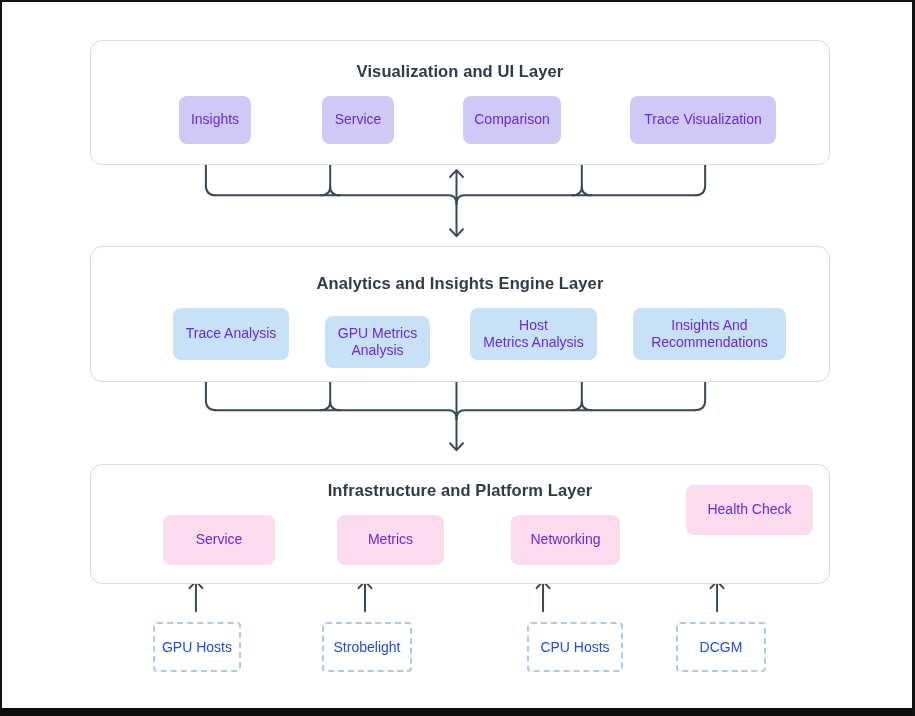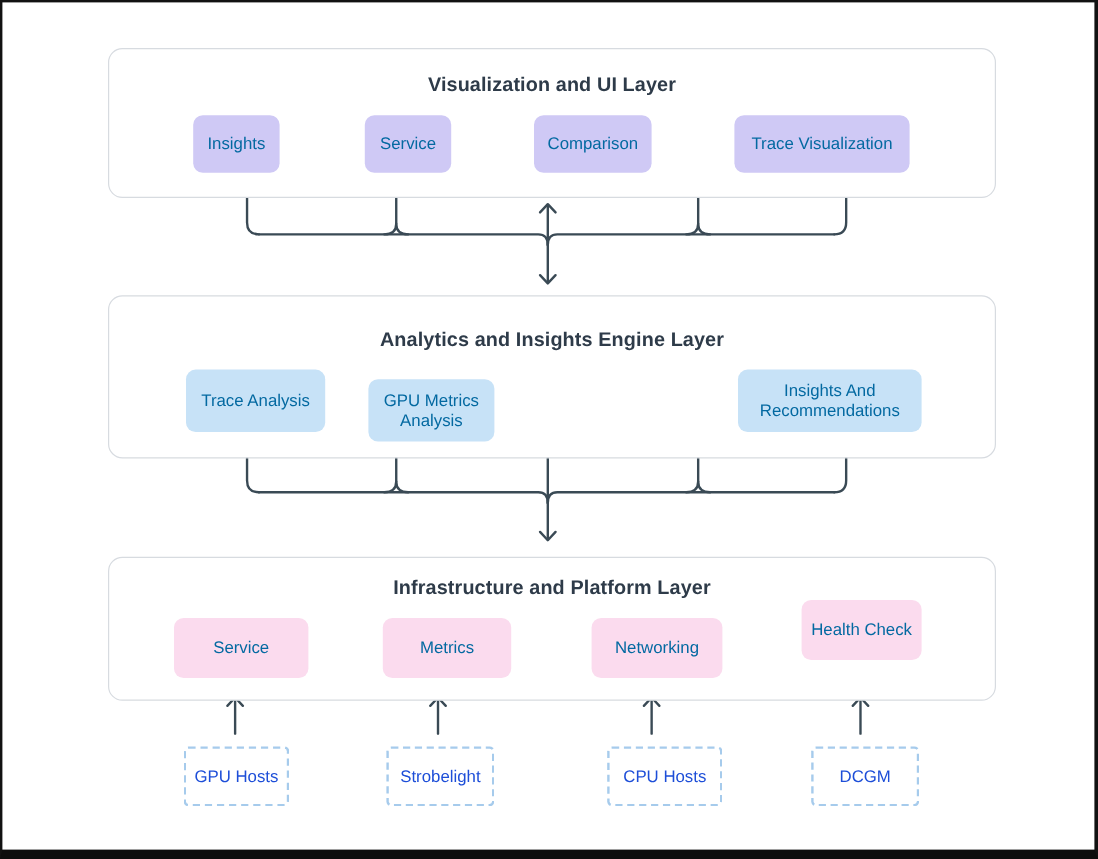--- a/index.html
+++ b/index.html
@@ -38,23 +38,24 @@
     font-size:16.5px;font-weight:600;
     color:var(--text);
     letter-spacing:.1px;
   }
   .node{
     position:absolute;
     box-sizing:border-box;
     border-radius:8px;
     display:flex;align-items:center;justify-content:center;
     text-align:center;
-    font-size:14px;color:#0369a1;
+    font-size:14px;color:#6d28d9;
     line-height:1.25;
     white-space:pre-line;
+    margin-left:18px;
   }
   .node.ui{background:var(--box-ui);}
   .node.analytics{background:var(--box-analytics);}
   .node.infra{background:var(--box-infra);}
   .source{
     position:absolute;
     box-sizing:border-box;
     background:#ffffff;
     border:2px dashed var(--source-border);
     border-radius:4px;
@@ -116,28 +117,30 @@
   <div class="node ui" style="left:159px;top:94px;width:72px;height:48px">Insights</div>
   <div class="node ui" style="left:302px;top:94px;width:72px;height:48px">Service</div>
   <div class="node ui" style="left:443px;top:94px;width:98px;height:48px">Comparison</div>
   <div class="node ui" style="left:610px;top:94px;width:146px;height:48px">Trace Visualization</div>
 
   <section class="layer" style="top:244px;height:136px"></section>
   <div class="layer-title" style="top:272px">Analytics and Insights Engine Layer</div>
   <div class="node analytics" style="left:153px;top:306px;width:116px;height:52px">Trace Analysis</div>
   <div class="node analytics" style="left:305px;top:314px;width:105px;height:52px">GPU Metrics
 Analysis</div>
+  <div class="node analytics" style="left:450px;top:306px;width:127px;height:52px">Host
+Metrics Analysis</div>
   <div class="node analytics" style="left:613px;top:306px;width:153px;height:52px">Insights And
 Recommendations</div>
 
   <section class="layer" style="top:462px;height:120px"></section>
   <div class="layer-title" style="top:479px">Infrastructure and Platform Layer</div>
   <div class="node infra" style="left:143px;top:513px;width:112px;height:50px">Service</div>
   <div class="node infra" style="left:317px;top:513px;width:107px;height:50px">Metrics</div>
   <div class="node infra" style="left:491px;top:513px;width:109px;height:50px">Networking</div>
-  <div class="node infra" style="left:666px;top:498px;width:100px;height:50px">Health Check</div>
+  <div class="node infra" style="left:666px;top:483px;width:127px;height:50px">Health Check</div>
 
   <div class="source" style="left:151px;top:620px;width:88px;height:50px">GPU Hosts</div>
   <div class="source" style="left:320px;top:620px;width:90px;height:50px">Strobelight</div>
-  <div class="source" style="left:504px;top:620px;width:96px;height:50px">CPU Hosts</div>
+  <div class="source" style="left:525px;top:620px;width:96px;height:50px">CPU Hosts</div>
   <div class="source" style="left:674px;top:620px;width:90px;height:50px">DCGM</div>
 
 </div>
 
 </body></html>

